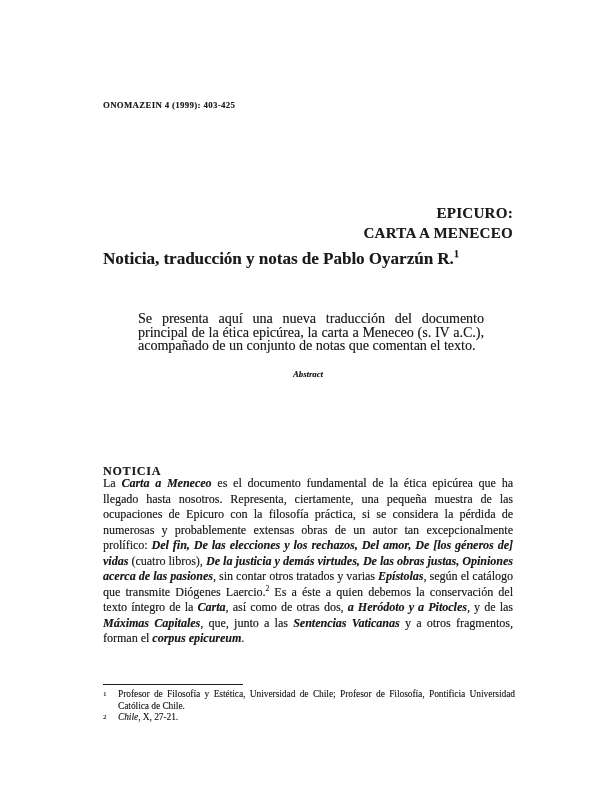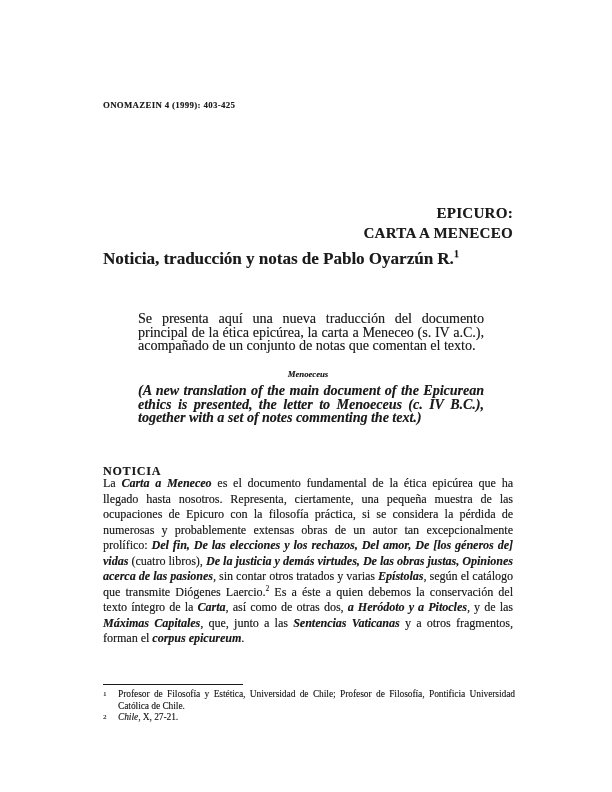--- a/index.html
+++ b/index.html
@@ -106,23 +106,22 @@
   <div class="title-block">
     <div>EPICURO:</div>
     <div>CARTA A MENECEO</div>
   </div>
 
   <div class="byline"><span class="seg-n">Noticia, traducción y notas de Pablo Oyarzún R.</span><sup class="seg-sup">1</sup></div>
 
 
   <div class="small-text resumen-text">Se presenta aquí una nueva traducción del documento principal de la ética epicúrea, la carta a Meneceo (s. IV a.C.), acompañado de un conjunto de notas que comentan el texto.</div>
 
-  <div class="small-label abstract-label">Menoeceus</div>
+  <div class="small-label abstract-label">Abstract</div>
 
-  <div class="small-text abstract-text">(A new translation of the main document of the Epicurean ethics is presented, the letter to Menoeceus (c. IV B.C.), together with a set of notes commenting the text.)</div>
 
   <div class="section-heading">NOTICIA</div>
 
   <div class="body-paragraph"><span class="seg-n">La </span><span class="seg-bi">Carta a Meneceo</span><span class="seg-n"> es el documento fundamental de la ética epicúrea que ha llegado hasta nosotros. Representa, ciertamente, una pequeña muestra de las ocupaciones de Epicuro con la filosofía práctica, si se considera la pérdida de numerosas y probablemente extensas obras de un autor tan excepcionalmente prolífico: </span><span class="seg-bi">Del fin, De las elecciones y los rechazos, Del amor, De [los géneros de] vidas</span><span class="seg-n"> (cuatro libros), </span><span class="seg-bi">De la justicia y demás virtudes, De las obras justas, Opiniones acerca de las pasiones</span><span class="seg-n">, sin contar otros tratados y varias </span><span class="seg-bi">Epístolas</span><span class="seg-n">, según el catálogo que transmite Diógenes Laercio.</span><sup class="seg-sup">2</sup><span class="seg-n"> Es a éste a quien debemos la conservación del texto íntegro de la </span><span class="seg-bi">Carta</span><span class="seg-n">, así como de otras dos, </span><span class="seg-bi">a Heródoto y a Pitocles</span><span class="seg-n">, y de las </span><span class="seg-bi">Máximas Capitales</span><span class="seg-n">, que, junto a las </span><span class="seg-bi">Sentencias Vaticanas</span><span class="seg-n"> y a otros fragmentos, forman el </span><span class="seg-bi">corpus epicureum</span><span class="seg-n">.</span></div>
 
   <div class="footnote-separator"></div>
 
   <div class="footnotes-list">
       <div class="footnote-item"><span class="footnote-marker">1</span><span><span class="seg-n">Profesor de Filosofía y Estética, Universidad de Chile; Profesor de Filosofía, Pontificia Universidad Católica de Chile.</span></span></div>
       <div class="footnote-item"><span class="footnote-marker">2</span><span><span class="seg-i">Chile</span><span class="seg-n">, X, 27-21.</span></span></div>

